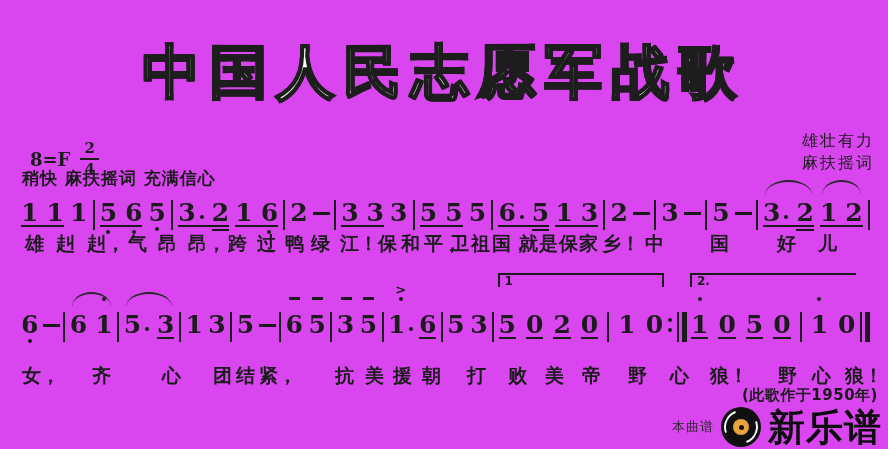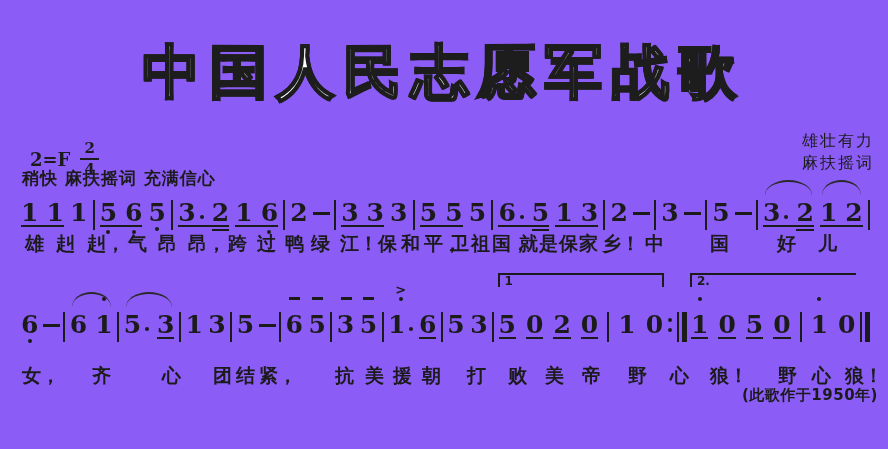--- a/index.html
+++ b/index.html
@@ -1,18 +1,18 @@
 <!DOCTYPE html>
 <html><head>
 <meta charset="utf-8">
 <style>
   html,body{margin:0;padding:0;background:#888;}
   #sheet{
     position:relative;width:888px;height:449px;margin:0 auto;
-    background:#8b5cf6;overflow:hidden;
+    background:#d946ef;overflow:hidden;
     font-family:"DejaVu Sans","Liberation Sans",sans-serif;color:#1b1b1b;
   }
   
   .title{
     position:absolute;top:34px;left:0;right:0;text-align:center;
     font-size:58px;font-weight:bold;letter-spacing:9px;
     color:#ffffff;-webkit-text-stroke:2.2px #1d1d1d;
     text-shadow:1px 1px 0 #1d1d1d,-1px -1px 0 #1d1d1d,1px -1px 0 #1d1d1d,-1px 1px 0 #1d1d1d;
     white-space:nowrap;
   }
@@ -70,21 +70,21 @@
     font-family:"DejaVu Sans","Liberation Sans",sans-serif;}
 </style>
 </head>
 <body>
 
 <div id="sheet">
 
   <div class="title">中国人民志愿军战歌</div>
 
   <div class="keysig">
-    <span>2=F</span>
+    <span>8=F</span>
     <span class="frac">
       <span class="num">2</span>
       <span class="den">4</span>
     </span>
   </div>
 
   <div class="tempo">稍快 麻扶摇词 充满信心</div>
 
   <div class="credits">
     <div>雄壮有力</div>
@@ -534,14 +534,23 @@
       <span class="lyr" style="left: 628px; top: 363px;">野</span>
       <span class="lyr" style="left: 670px; top: 363px;">心</span>
       <span class="lyr" style="left: 710px; top: 363px;">狼！</span>
       <span class="lyr" style="left: 778px; top: 363px;">野</span>
       <span class="lyr" style="left: 812px; top: 363px;">心</span>
       <span class="lyr" style="left: 845px; top: 363px;">狼！</span>
     </div>
 
   <div class="footnote">(此歌作于1950年)</div>
 
+  <div class="footer">
+    <span class="prefix">本曲谱</span>
+    <span class="vinyl">
+      <span class="groove"></span>
+      <span class="label"></span>
+      <span class="hole"></span>
+    </span>
+    <span class="logotext">新乐谱</span>
+  </div>
 
 </div>
 
 </body></html>

